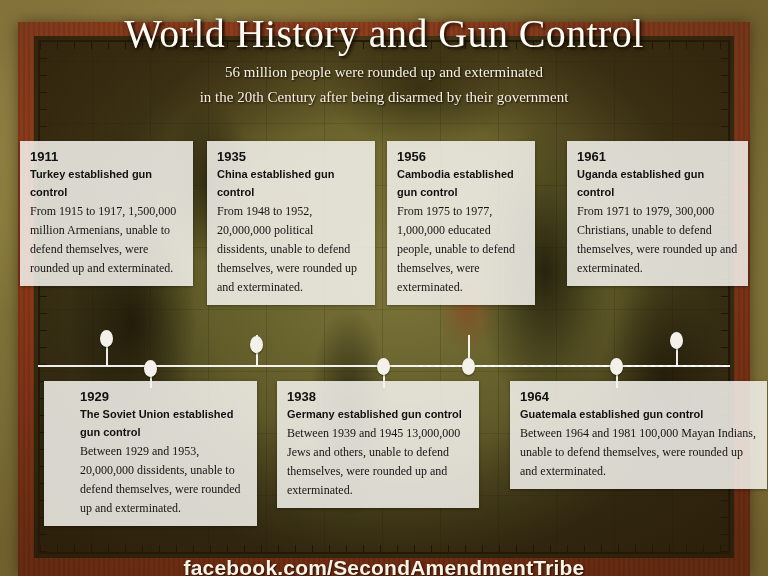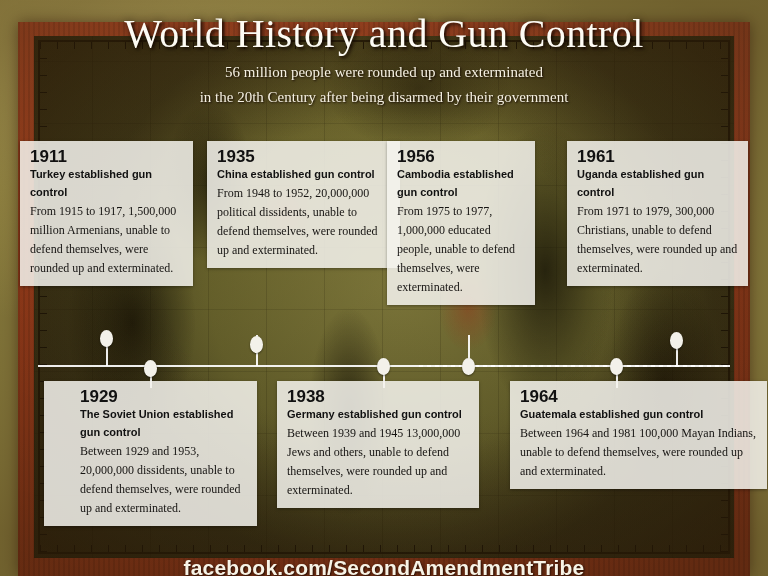--- a/index.html
+++ b/index.html
@@ -126,35 +126,35 @@
   
   .card{
     position:absolute; z-index:4;
     background:rgba(244,243,238,.86);
     padding:7px 10px 8px 10px;
     color:#151310;
     box-shadow:0 1px 3px rgba(0,0,0,.35);
   }
   .card .yr{
     font-family:"Liberation Sans", sans-serif;
-    font-weight:bold; font-size:17px; line-height:17px; color:#111;
+    font-weight:bold; font-size:13px; line-height:17px; color:#111;
   }
   .card .hl{
     font-family:"Liberation Sans", sans-serif;
     font-weight:bold; font-size:11px; line-height:18px; color:#111;
     margin-bottom:1px;
   }
   .card .bd{
     font-family:"Liberation Serif", serif;
     font-size:12px; line-height:19px; color:#161412;
   }
 
   
   .c1{ left:20px;  top:141px; width:173px; }
-  .c2{ left:207px; top:141px; width:193px; }
+  .c2{ left:207px; top:141px; width:168px; }
   .c3{ left:387px; top:141px; width:148px; }
   .c4{ left:567px; top:141px; width:181px; }
   
   .c5{ left:44px;  top:381px; width:213px;padding-left:36px; }
   .c6{ left:277px; top:381px; width:202px; }
   .c7{ left:510px; top:381px; width:257px; }
 
   
   .footer{
     position:absolute; left:0; right:0; bottom:-3px; text-align:center; z-index:7;

